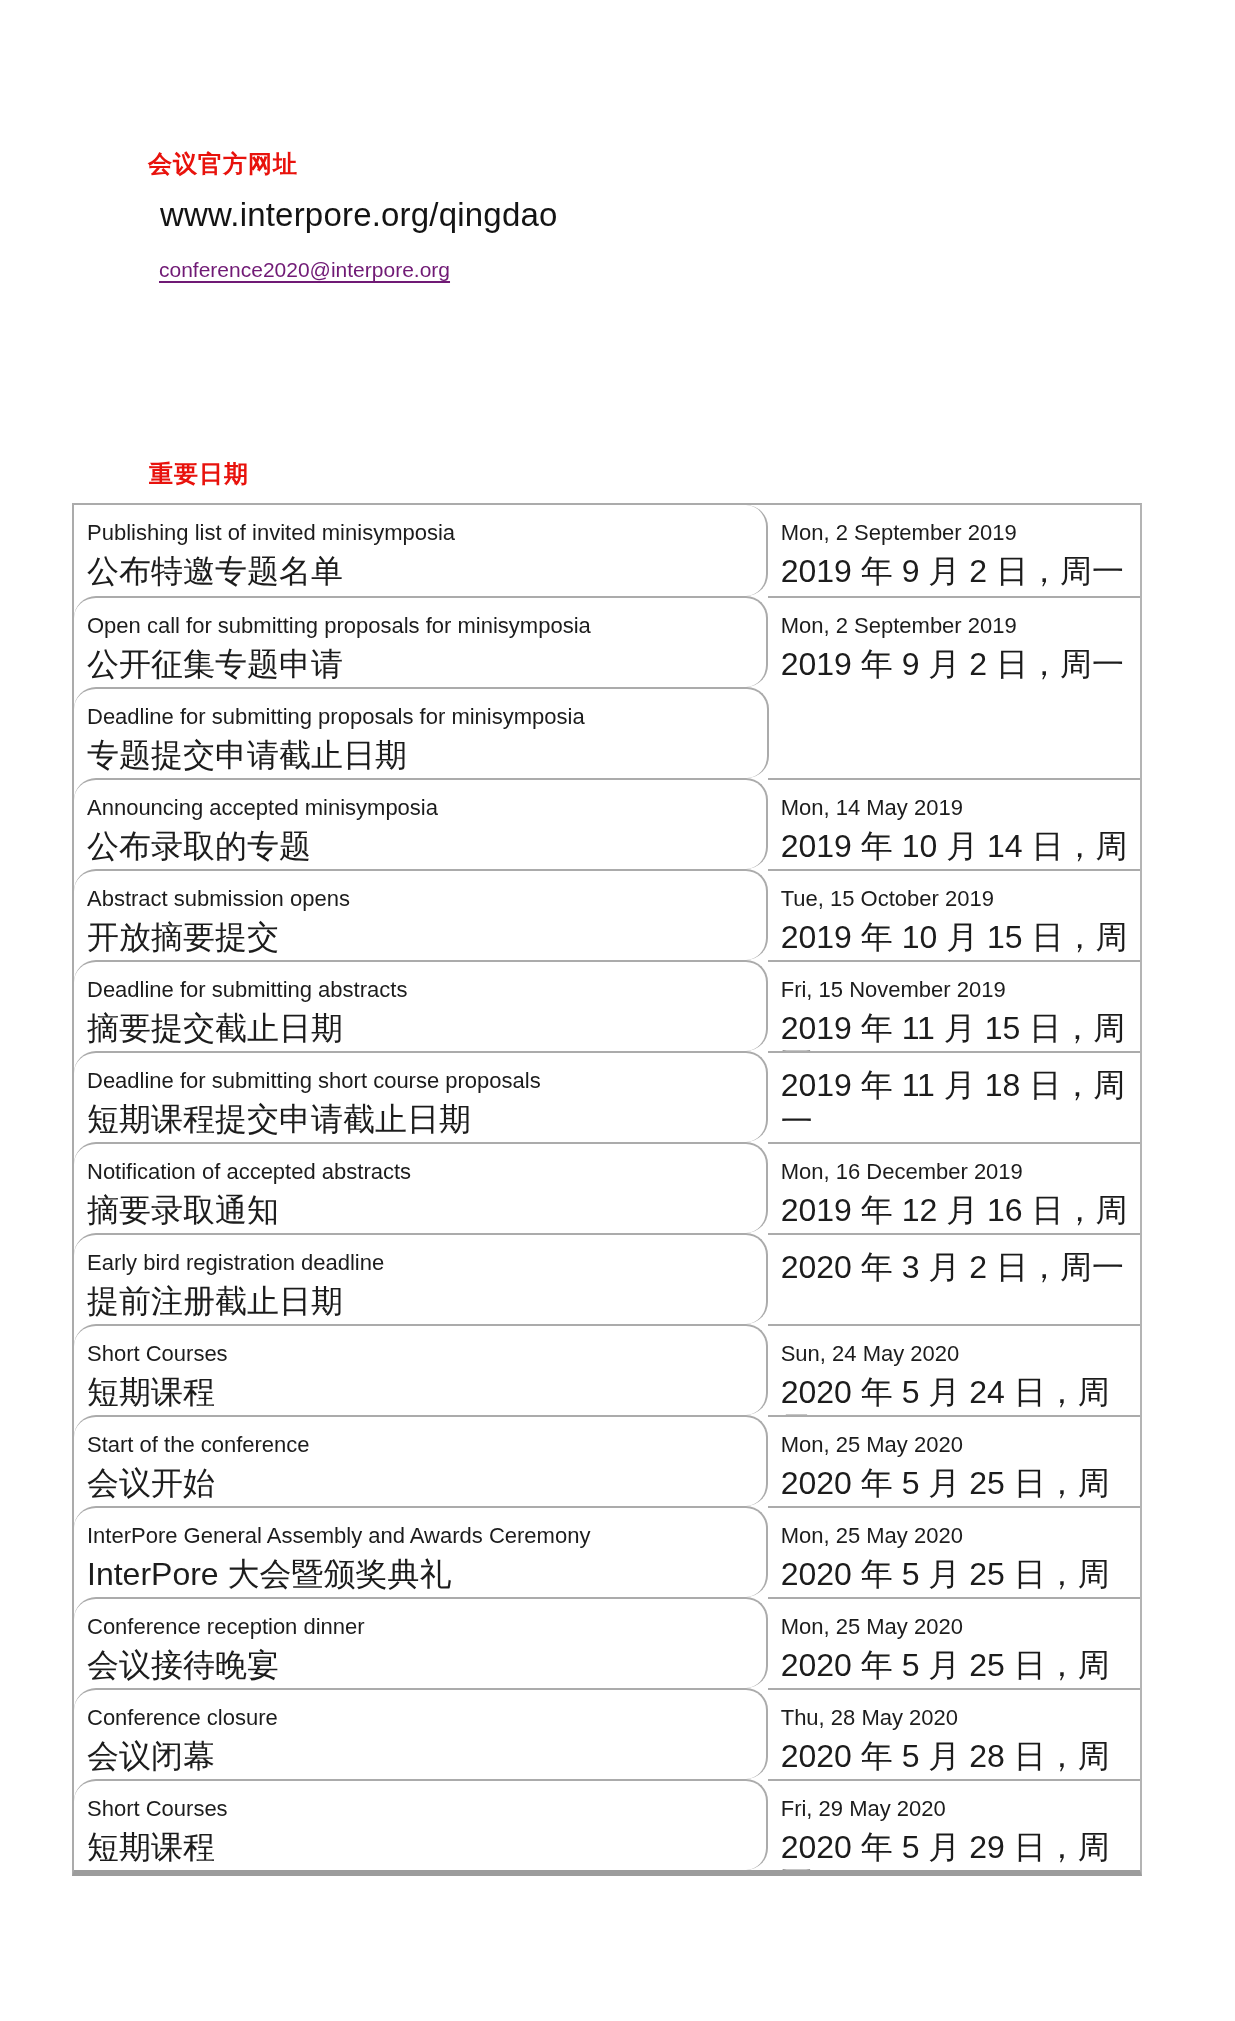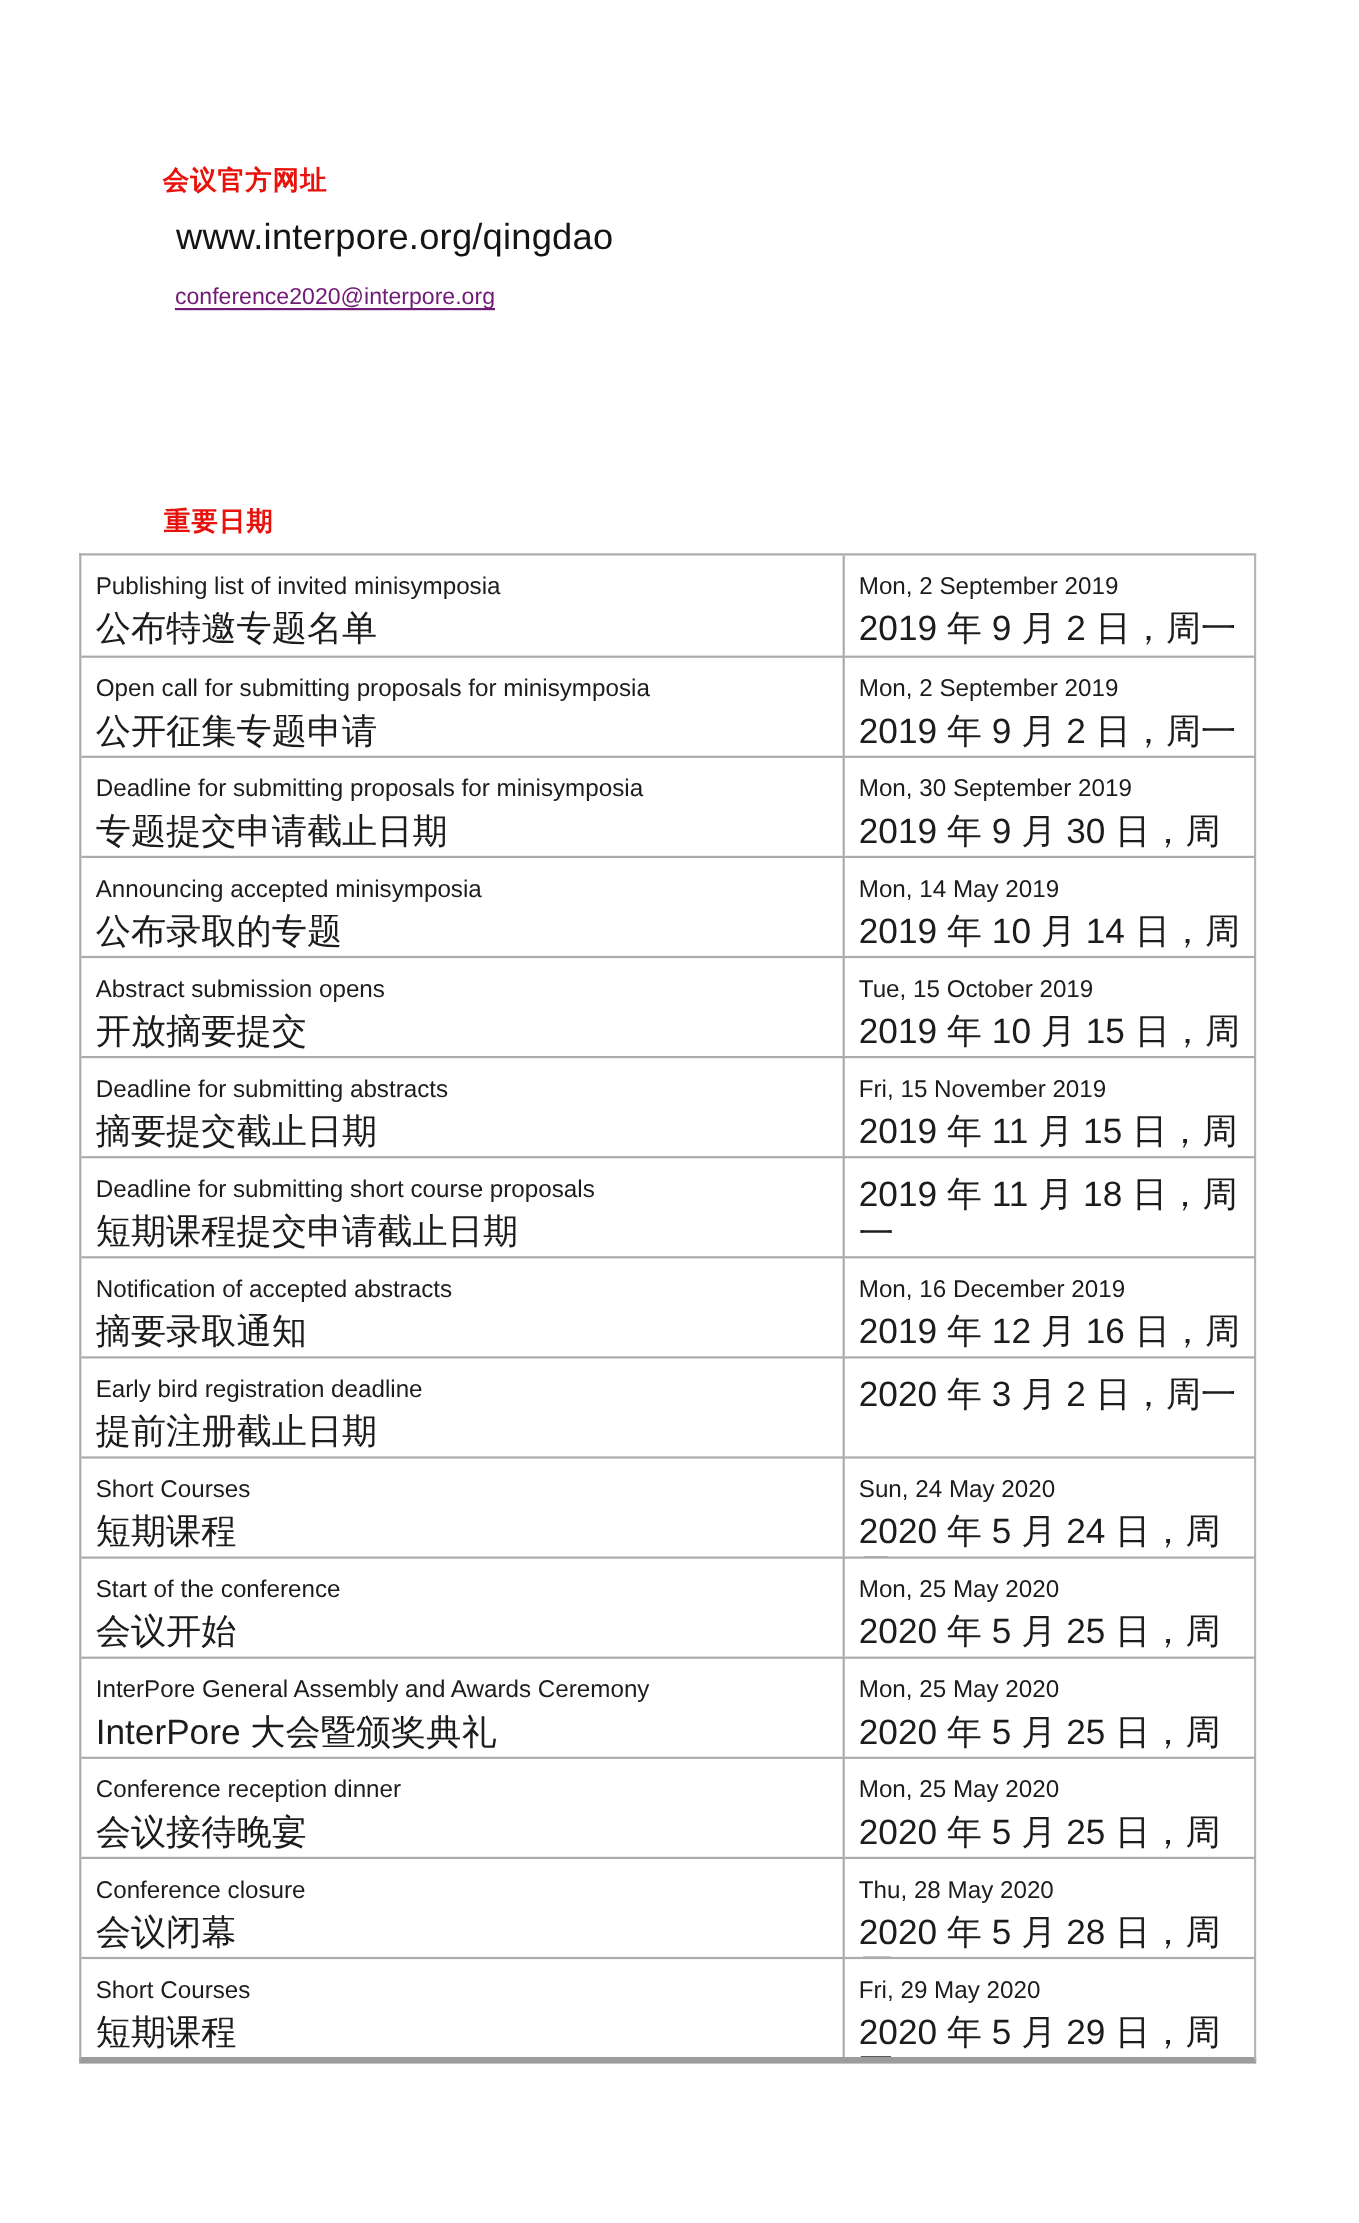--- a/index.html
+++ b/index.html
@@ -48,21 +48,21 @@
   .tr {
     display: flex;
     width: 100%;
     height: 91px;
   }
   .tr + .tr .td { border-top: 2px solid #ababab; }
   .td {
     padding: 11px 10px 0 13px;
     overflow: hidden;
   }
-  .td-left  { width: 695px; border-right: 2px solid #ababab; }
+  .td-left  { width: 695px; border-right: 2px solid #ababab; border-radius: 22px; }
   .td-right { width: 373px; }
   .line-en {
     font-size: 22px;
     line-height: 34px;
     white-space: pre-wrap;
     color: #1c1c1c;
     font-family: "Liberation Sans", sans-serif;
   }
   .line-zh {
     font-size: 32px;
@@ -106,24 +106,20 @@
       <div class="line-en">Mon, 2 September 2019</div>
       <div class="line-zh">2019 年 9 月 2 日，周一</div>
     </div>
   </div>
 
   <div class="tr">
     <div class="td td-left">
       <div class="line-en">Deadline for submitting proposals for minisymposia</div>
       <div class="line-zh">专题提交申请截止日期</div>
     </div>
-    <div class="td td-right">
-      <div class="line-en">Mon, 30 September 2019</div>
-      <div class="line-zh">2019 年 9 月 30 日，周一</div>
-    </div>
   </div>
 
   <div class="tr">
     <div class="td td-left">
       <div class="line-en">Announcing accepted minisymposia</div>
       <div class="line-zh">公布录取的专题</div>
     </div>
     <div class="td td-right">
       <div class="line-en">Mon, 14 May 2019</div>
       <div class="line-zh">2019 年 10 月 14 日，周一</div>

